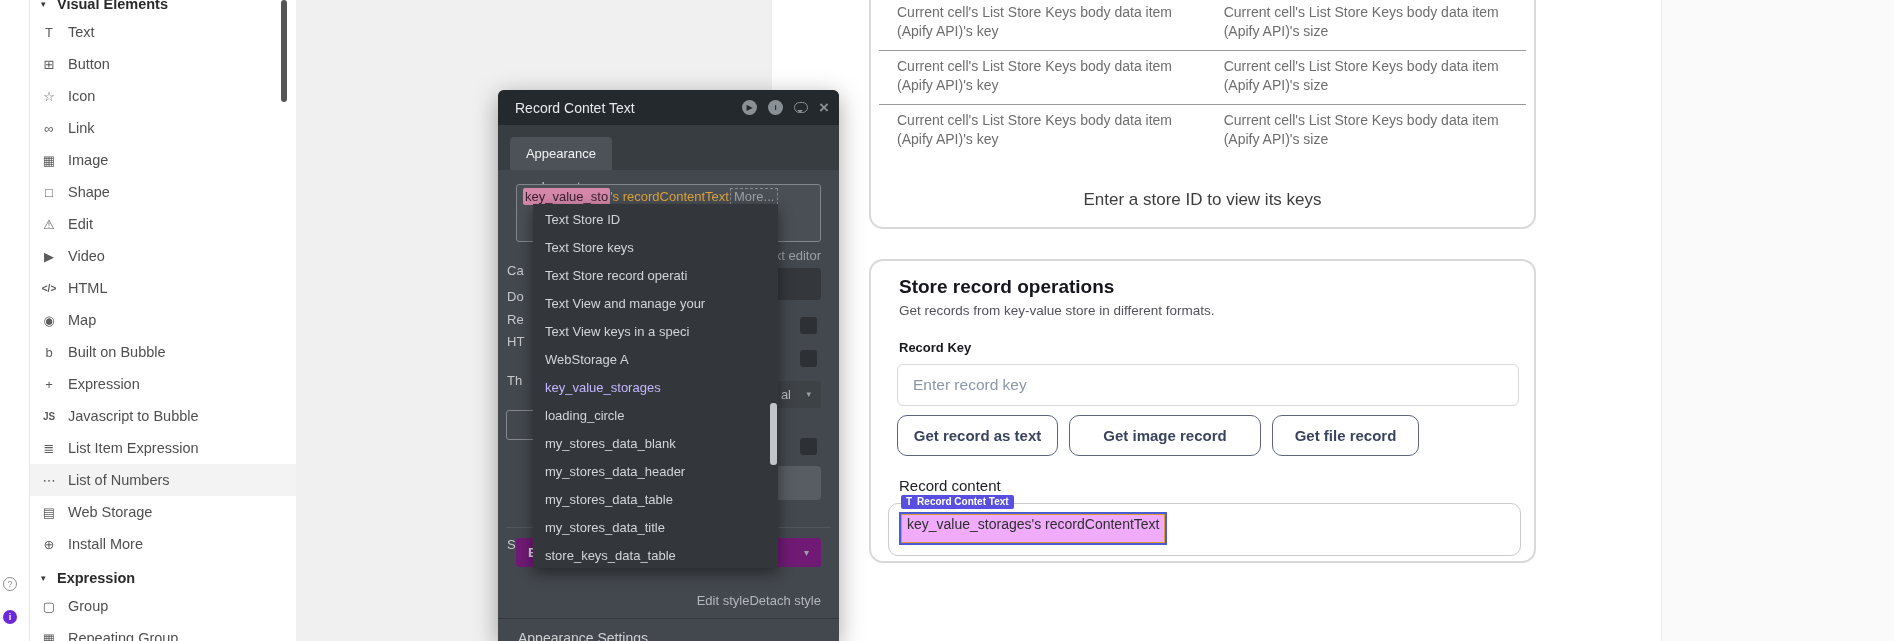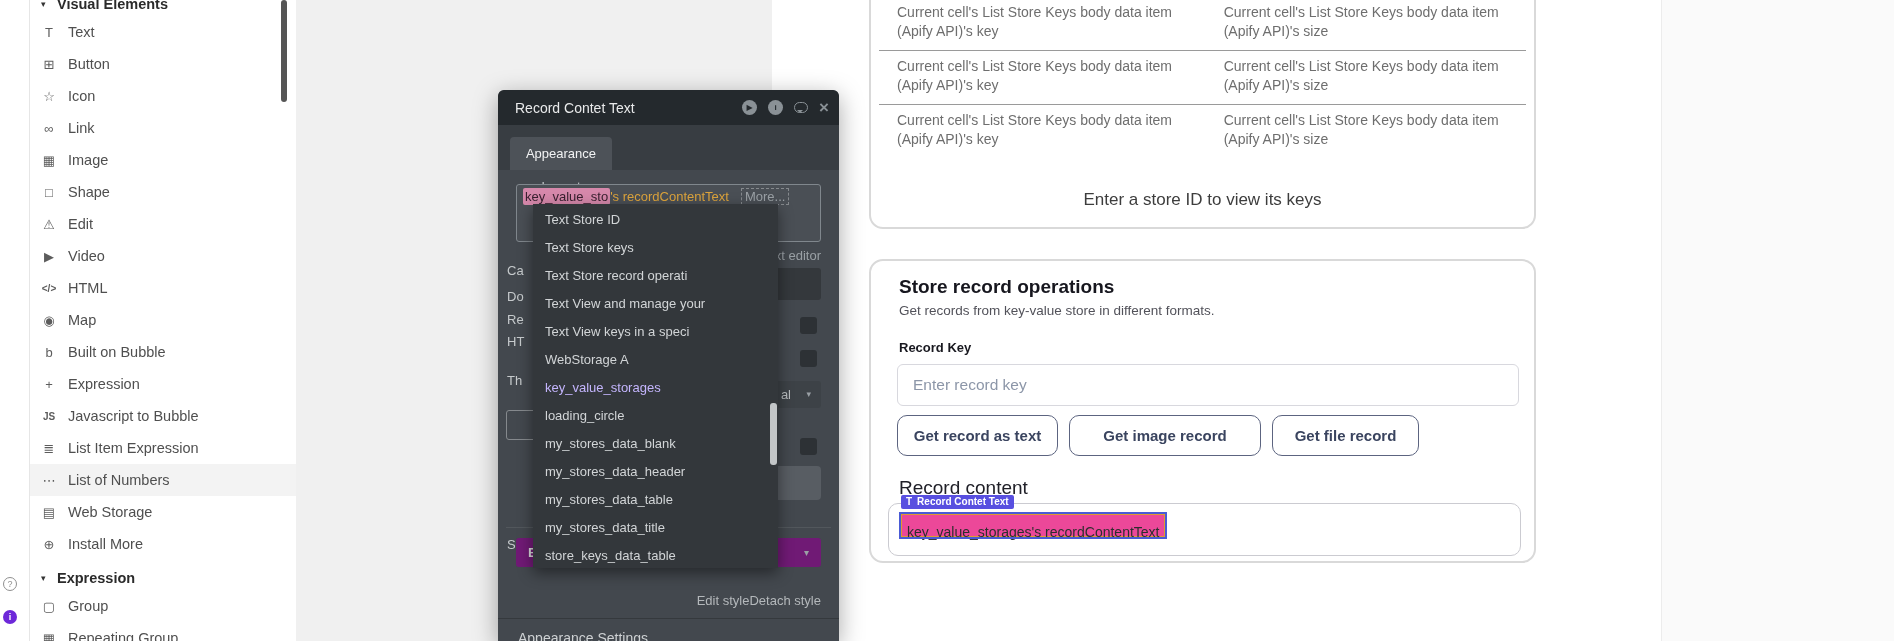--- a/index.html
+++ b/index.html
@@ -49,28 +49,28 @@
   .ops-reckey { position:absolute; left:28px; top:79px; font-size:13px; font-weight:bold; color:#18181f; }
   .ops-input { position:absolute; left:26px; top:103px; width:622px; height:42px; border:1.5px solid #d8d8de;
     border-radius:6px; background:#fff; font-size:15.5px; color:#3a3a3a; padding:0 15px;
     font-family:"Liberation Sans","DejaVu Sans",sans-serif; }
   .ops-input::placeholder { color:#8c96a8; opacity:1; }
   #ops-buttons { position:absolute; left:26px; top:154px; display:flex; gap:11px; }
   .ops-btn { height:41px; border:1.5px solid #5c6480; border-radius:10px; background:#fff;
     font-size:15px; font-weight:bold; color:#3a445f; display:flex; align-items:center; justify-content:center;
     font-family:"Liberation Sans","DejaVu Sans",sans-serif; cursor:pointer; }
   .ops-btn:nth-child(1){ width:161px; } .ops-btn:nth-child(2){ width:192px; } .ops-btn:nth-child(3){ width:147px; }
-  .ops-reccontent { position:absolute; left:28px; top:216px; font-size:19px; color:#202028; }
+  .ops-reccontent { position:absolute; left:28px; top:216px; font-size:15px; color:#202028; }
   .rec-box { position:absolute; left:17px; top:242px; width:633px; height:53px; border:1.5px solid #cbcbd1; border-radius:10px; }
   .sel-badge { position:absolute; left:30px; top:234px; height:14px; background:#584fe0; border-radius:2px;
     color:#fff; font-size:10px; font-weight:bold; line-height:14px; padding:0 5px; display:flex; gap:5px; align-items:center; white-space:nowrap; }
   .sel-badge .t-ic { font-weight:bold; font-size:10px; }
-  .sel-element { position:absolute; left:30px; top:253px; height:23px; background:#ec4899;
+  .sel-element { position:absolute; left:30px; top:253px; height:29px; background:#f0abfc;
     outline:2px solid #4a5bd6; border:1.5px solid #e09a31; font-size:14px; color:#2e2e2e;
-    line-height:19px; padding:8px 5px; white-space:nowrap; }
+    line-height:19px; padding:0 5px; white-space:nowrap; }
 
   
   .panel { position:absolute; left:498px; top:90px; width:341px; height:551px; background:#43484e;
     border-radius:6px 6px 0 0; box-shadow:0 6px 24px rgba(0,0,0,.35); overflow:hidden; }
   .panel-header { position:absolute; left:0; top:0; width:100%; height:35px; background:#24292d;
     border-radius:6px 6px 0 0; display:flex; align-items:center; }
   .panel-title { margin-left:17px; color:#e9eaeb; font-size:14px; flex:1; }
   .ph-icons { display:flex; align-items:center; gap:11px; margin-right:10px; }
   .circ-ic { width:15px; height:15px; border-radius:50%; background:#8a9196; color:#24292d;
     font-size:8px; line-height:15px; text-align:center; font-weight:bold; cursor:pointer; }
@@ -80,21 +80,21 @@
 
   .tabbar { position:absolute; left:0; top:35px; width:100%; height:45px; background:#383d42; }
   #tabs { position:absolute; left:12px; top:12px; display:flex;flex-direction:column; }
   .tab { width:102px; height:33px; text-align:center; line-height:33px; font-size:13px; color:#c2c6c9; cursor:pointer; }
   .tab.active { background:#4d5258; border-radius:4px 4px 0 0; color:#f2f3f4; }
 
   .expr-field { position:absolute; left:18px; top:94px; width:305px; height:58px; background:#4a4f55;
     border:1px solid #80878d; border-radius:3px; padding:4px 6px; font-size:13px; white-space:nowrap; overflow:hidden; }
   .pill { background:#d688ab; color:#3a2030; padding:1px 2px; border-radius:2px; }
   .expr-orange { color:#dda43c; }
-  .expr-more { color:#9ba1a6; border:1px dashed #85898d; padding:0 3px; margin-left:12px; }
+  .expr-more { color:#9ba1a6; border:1px dashed #85898d; padding:0 3px; margin-left:1px; }
 
   .frag { position:absolute; left:9px; font-size:13px; color:#c6cacc; }
   .frag-right { position:absolute; right:18px; font-size:13px; color:#9aa0a5; }
   .dk-box { position:absolute; left:202px; width:121px; background:#34383c; border-radius:3px; }
   .chk { position:absolute; left:302px; width:17px; height:17px; background:#2d3135; border-radius:3px; cursor:pointer; }
   .mini-select { position:absolute; left:202px; top:291px; width:121px; height:27px; background:#3d4247; border-radius:3px;
     color:#b9bdbf; font-size:13px; line-height:27px; text-align:right; padding-right:30px; cursor:pointer; }
   .mini-select .chev { position:absolute; right:10px; top:0; font-size:9px; color:#9aa0a5; }
   .ghost-input { position:absolute; left:8px; top:320px; width:180px; height:30px; border:1px solid #85898d; border-radius:3px; }
   .lt-box { position:absolute; left:202px; top:376px; width:121px; height:34px; background:#585d63; border-radius:4px; }

